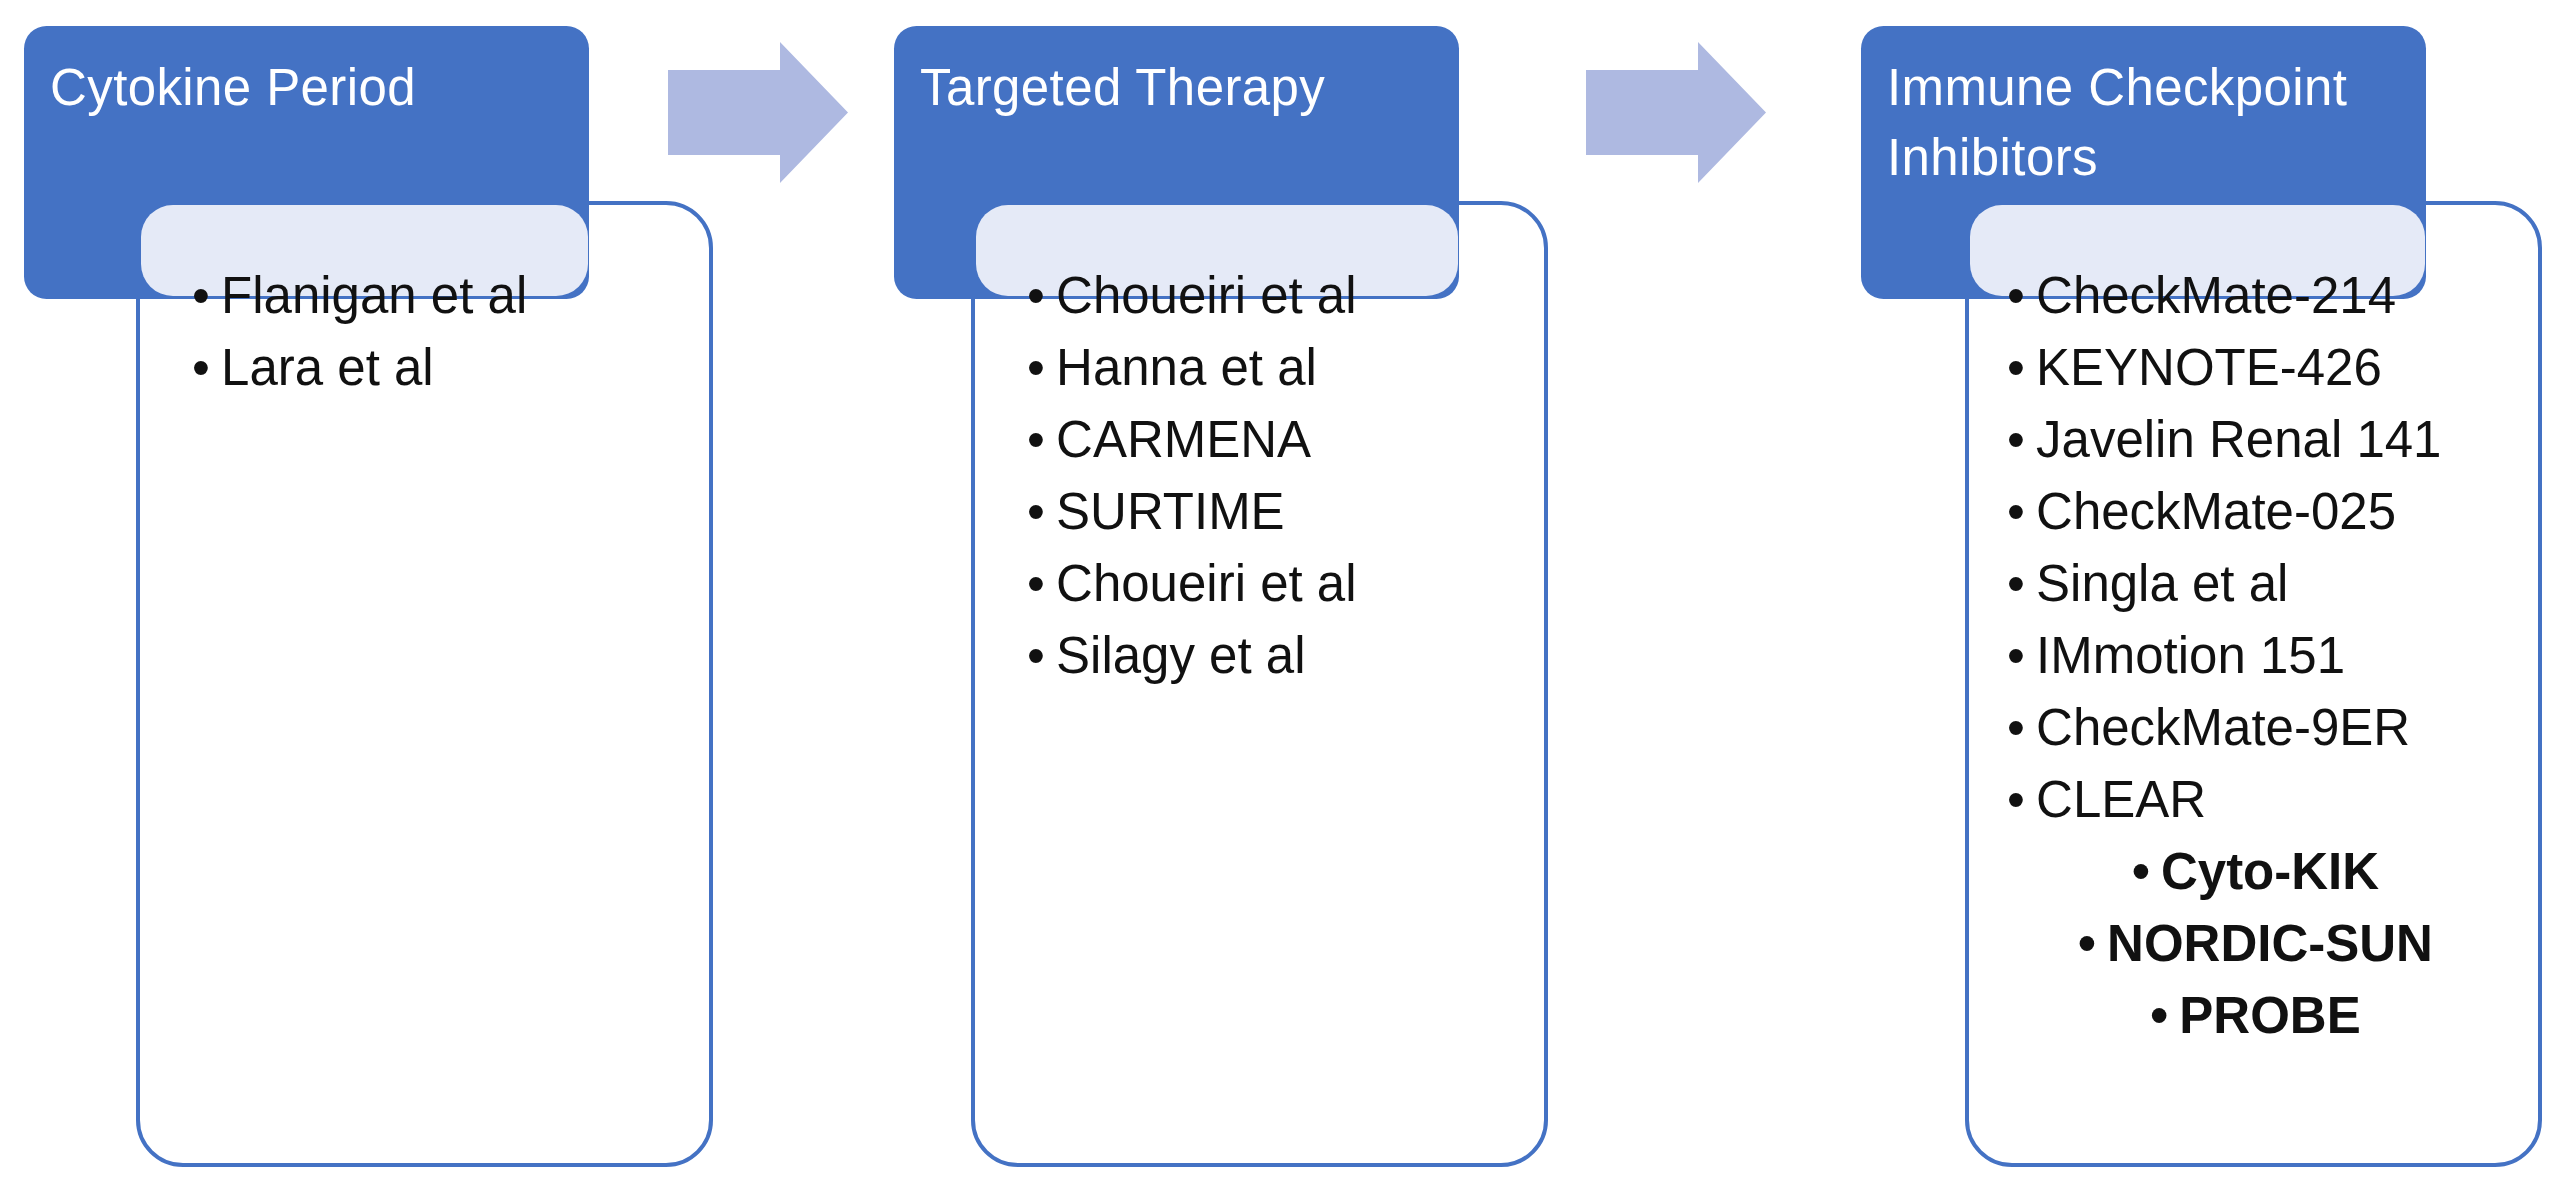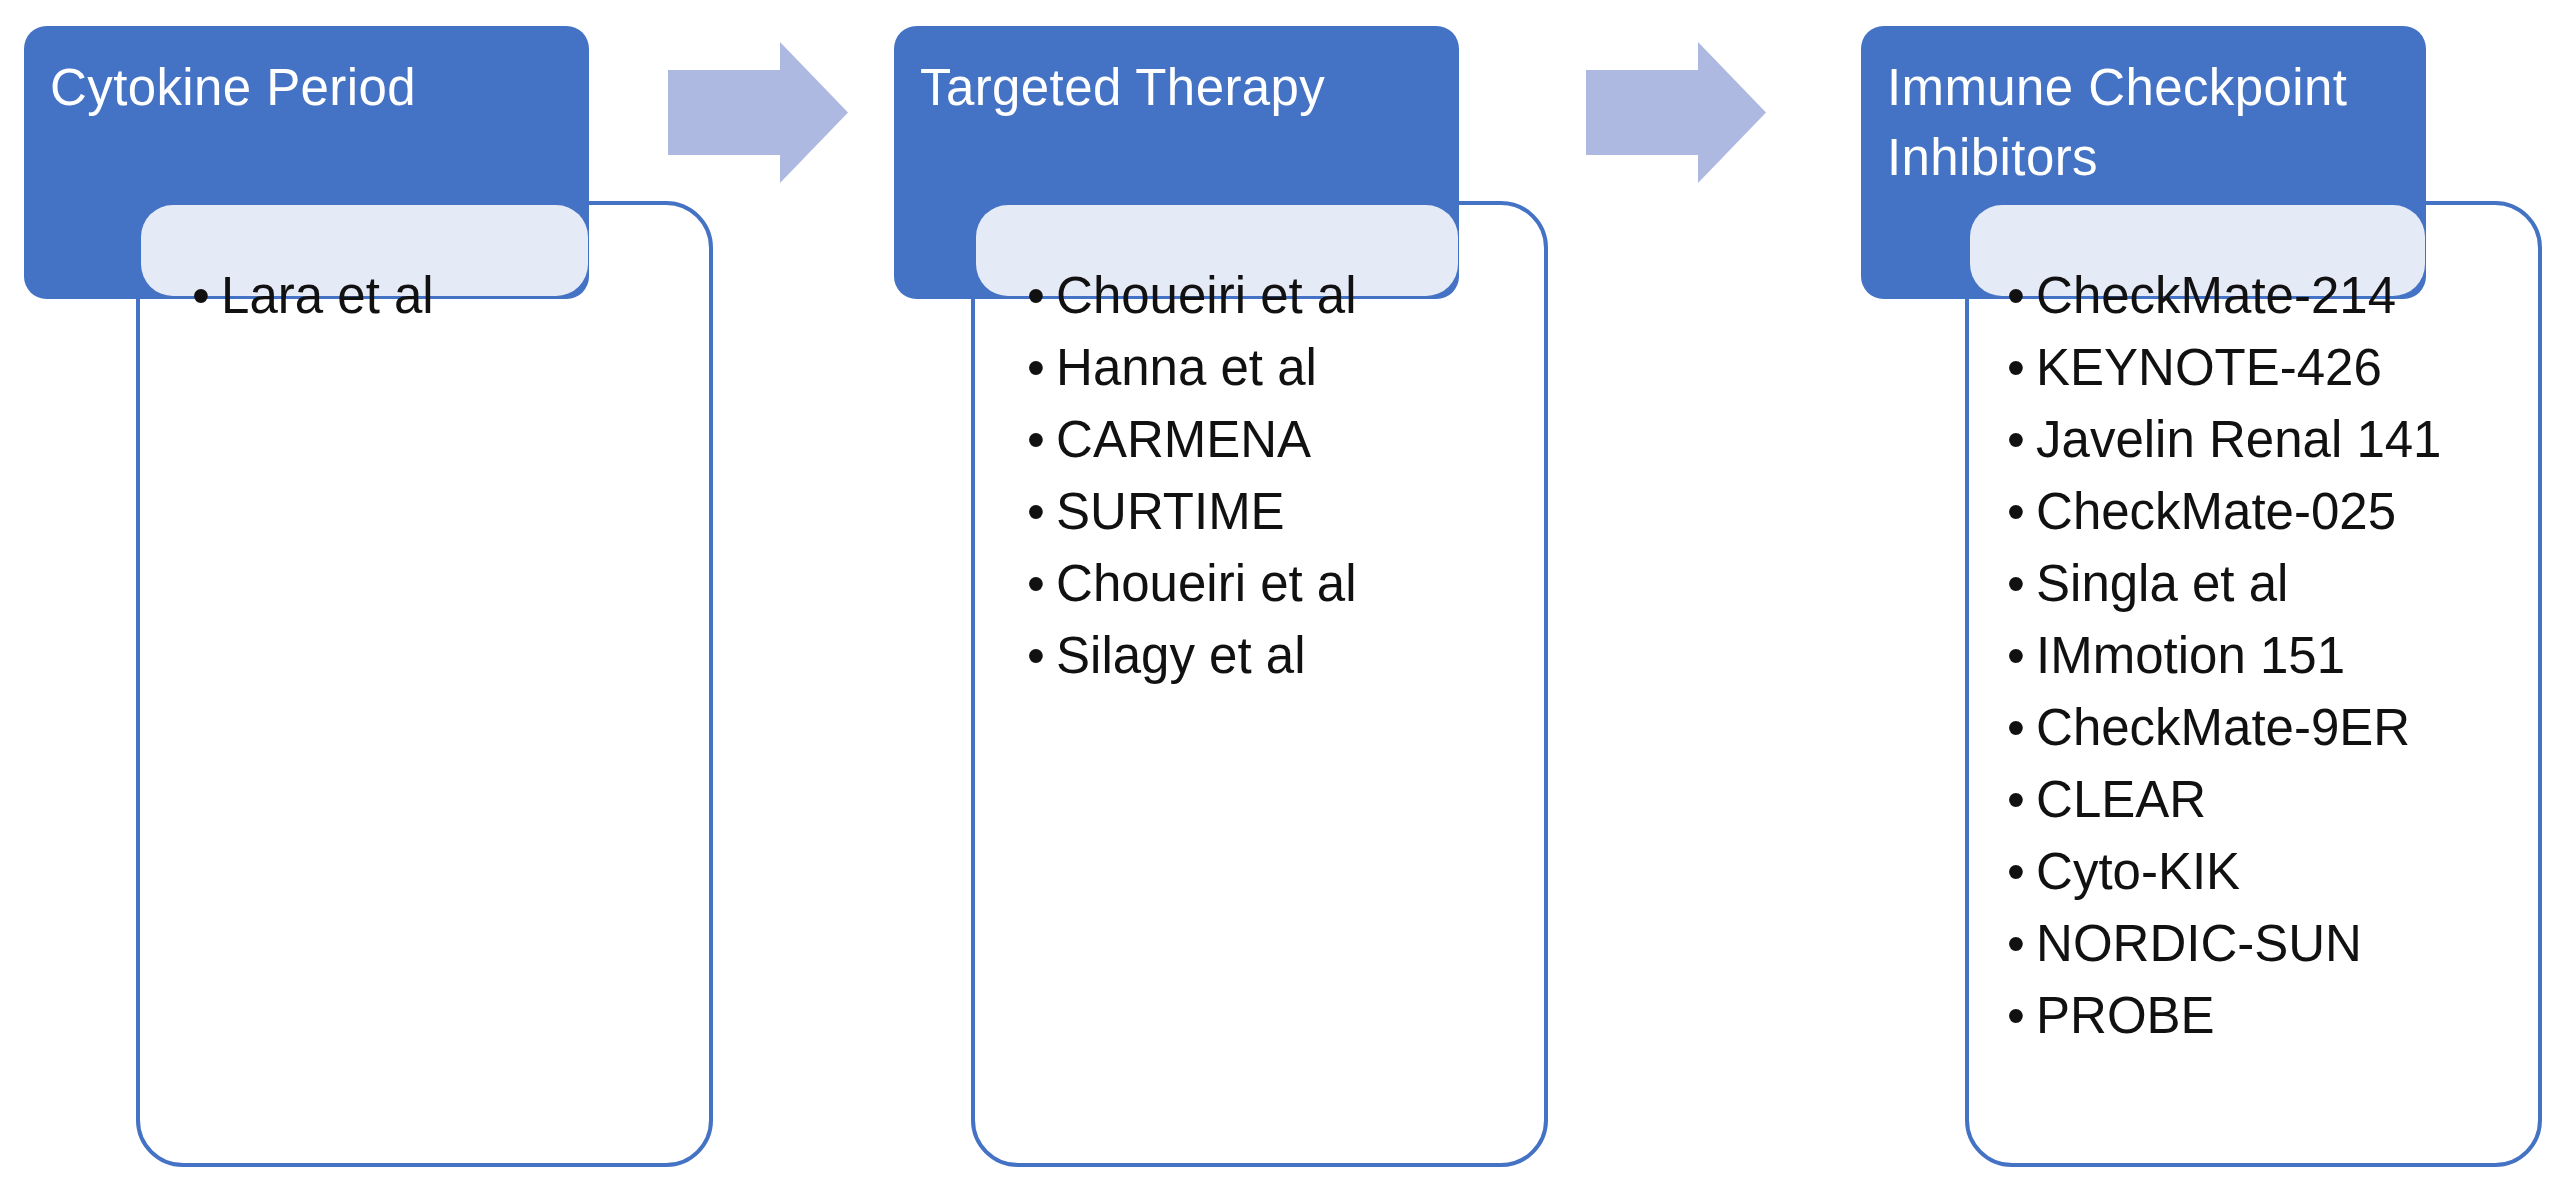--- a/index.html
+++ b/index.html
@@ -98,21 +98,21 @@
   .list li{
     font-size:51px;
     line-height:72px;
     color:var(--ink);
     white-space:nowrap;
   }
   .list li::before{
     content:var(--bullet);
     margin-right:11.2px;
   }
-  .list li.bold{font-weight:400;}
+  .list li.bold{font-weight:700;text-align:center;}
   .col-1 .list{left:112px;}
   .col-2 .list{left:77px;}
   .col-3 .list{left:90px;}
 
   
   .flow-arrow{
     position:absolute;
     top:42px;
     width:180px;
     height:141px;
@@ -128,20 +128,21 @@
 
 <div class="canvas">
 
   <section class="column col-1">
     <div class="panel"></div>
     <div class="header">
       <span class="header-title">Cytokine Period</span>
     </div>
     <div class="band"></div>
     <ul class="list">
+        <li>Flanigan et al</li>
         <li>Lara et al</li>
       </ul>
   </section>
 
   <div class="flow-arrow a1">
     <svg viewBox="0 0 225 176" aria-hidden="true">
       <polygon points="0,35 140,35 140,0 225,88 140,176 140,141 0,141"></polygon>
     </svg>
   </div>
 

